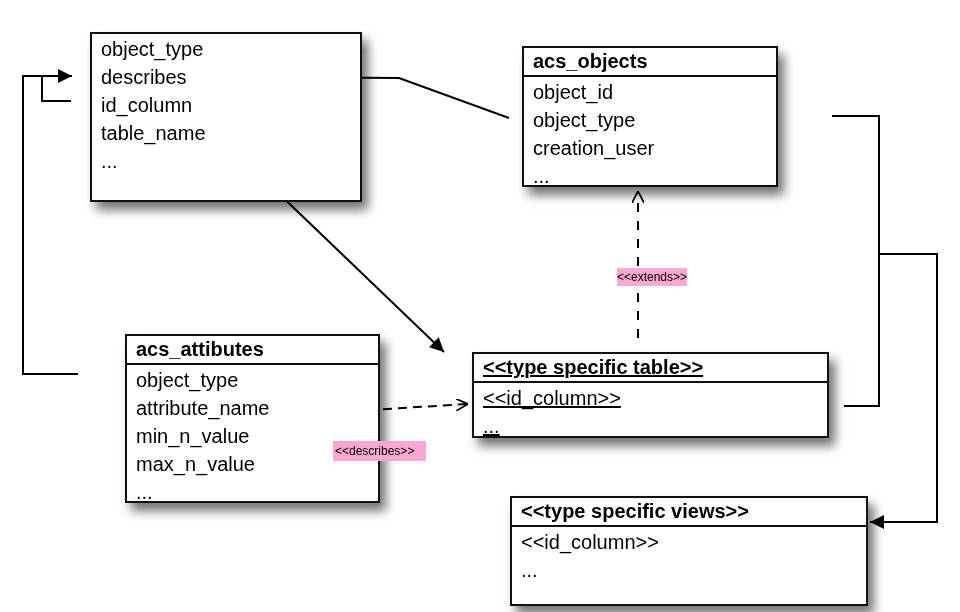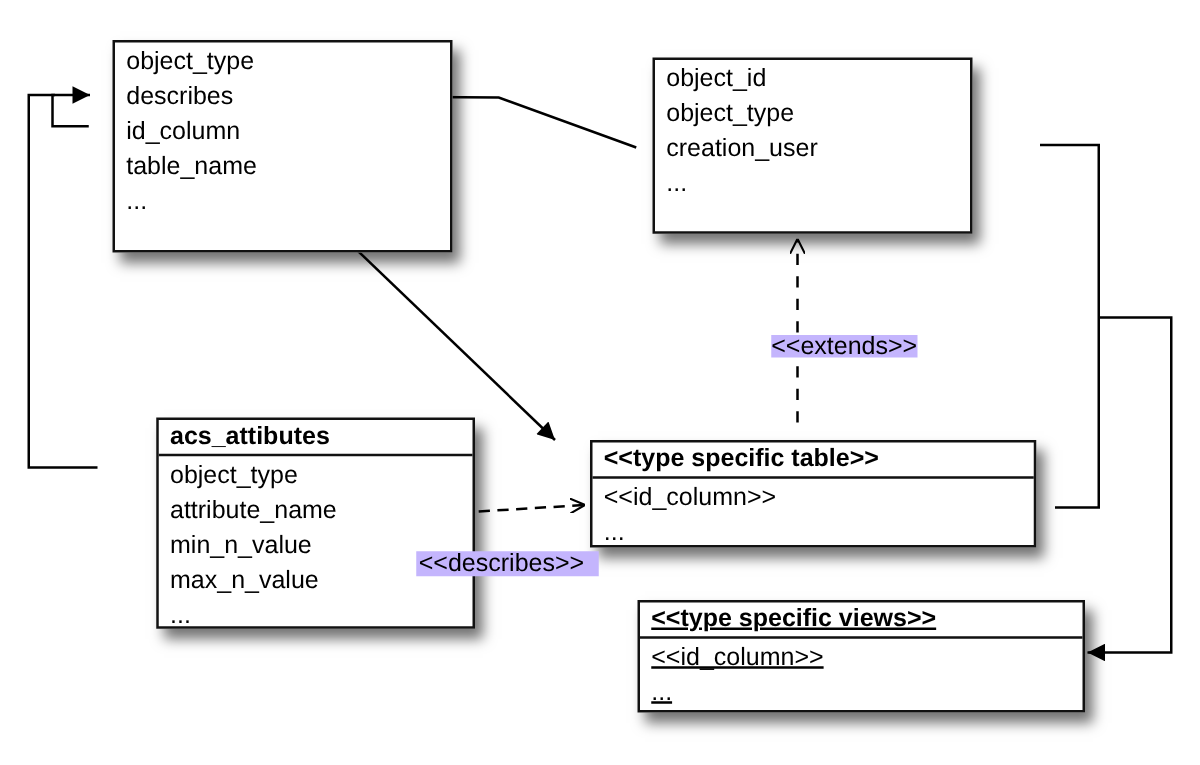--- a/index.html
+++ b/index.html
@@ -9,21 +9,21 @@
       position: absolute; background: #fff; border: 2px solid #111;
       box-shadow: 6px 8px 10px rgba(0,0,0,0.55); z-index: 2; box-sizing: border-box;
     }
     .box .hdr {
       font-weight: bold; font-size: 20px; line-height: 26px; height: 27px;
       padding-left: 9px; border-bottom: 2px solid #111; white-space: nowrap; color: #000;
     }
     .box .rows { padding-left: 9px; padding-top: 1px; }
     .box .row { font-size: 20px; line-height: 28px; height: 28px; white-space: nowrap; color: #000; }
     .label {
-      position: absolute; font-size: 20px; background: #c4b5fd; z-index: 3; color: #000;
+      position: absolute; font-size: 12px; background: #f9a8d4; z-index: 3; color: #000;
       line-height: 18px; white-space: nowrap;
     }
   </style>
 </head>
 <body>
 
 <svg id="wires" viewBox="0 0 960 612">
   <defs>
     <marker id="solidArrow" viewBox="0 0 10 10" refX="10" refY="5" markerWidth="9" markerHeight="9" orient="auto-start-reverse" markerUnits="userSpaceOnUse">
       <path d="M0,0 L10,5 L0,10 z" fill="#000"></path>
@@ -56,48 +56,49 @@
   <div class="rows">
     <div class="row">object_type</div>
     <div class="row">describes</div>
     <div class="row">id_column</div>
     <div class="row">table_name</div>
     <div class="row">...</div>
   </div>
 </div>
 
 <div class="box" style="left:522px; top:46px; width:256px; height:141px;">
+  <div class="hdr">acs_objects</div>
   <div class="rows">
     <div class="row">object_id</div>
     <div class="row">object_type</div>
     <div class="row">creation_user</div>
     <div class="row">...</div>
   </div>
 </div>
 
 <div class="box" style="left:98px; top:334px; width:255px; height:169px;margin-left:27px;">
   <div class="hdr">acs_attibutes</div>
   <div class="rows">
     <div class="row">object_type</div>
     <div class="row">attribute_name</div>
     <div class="row">min_n_value</div>
     <div class="row">max_n_value</div>
     <div class="row">...</div>
   </div>
 </div>
 
-<div class="box" style="left:472px; top:352px; width:357px; height:86px;">
+<div class="box" style="left:472px; top:352px; width:357px; height:86px;text-decoration:underline;">
   <div class="hdr">&lt;&lt;type specific table&gt;&gt;</div>
   <div class="rows">
     <div class="row">&lt;&lt;id_column&gt;&gt;</div>
     <div class="row">...</div>
   </div>
 </div>
 
-<div class="box" style="left:510px; top:480px; width:358px; height:90px;text-decoration:underline;">
+<div class="box" style="left:510px; top:496px; width:358px; height:110px;">
   <div class="hdr">&lt;&lt;type specific views&gt;&gt;</div>
   <div class="rows">
     <div class="row">&lt;&lt;id_column&gt;&gt;</div>
     <div class="row">...</div>
   </div>
 </div>
 
 <div class="label" style="left:617px; top:268px;">&lt;&lt;extends&gt;&gt;</div>
 <div class="label" style="left:333px; top:441px; padding: 1px 12px 1px 2px;">&lt;&lt;describes&gt;&gt;</div>
 

